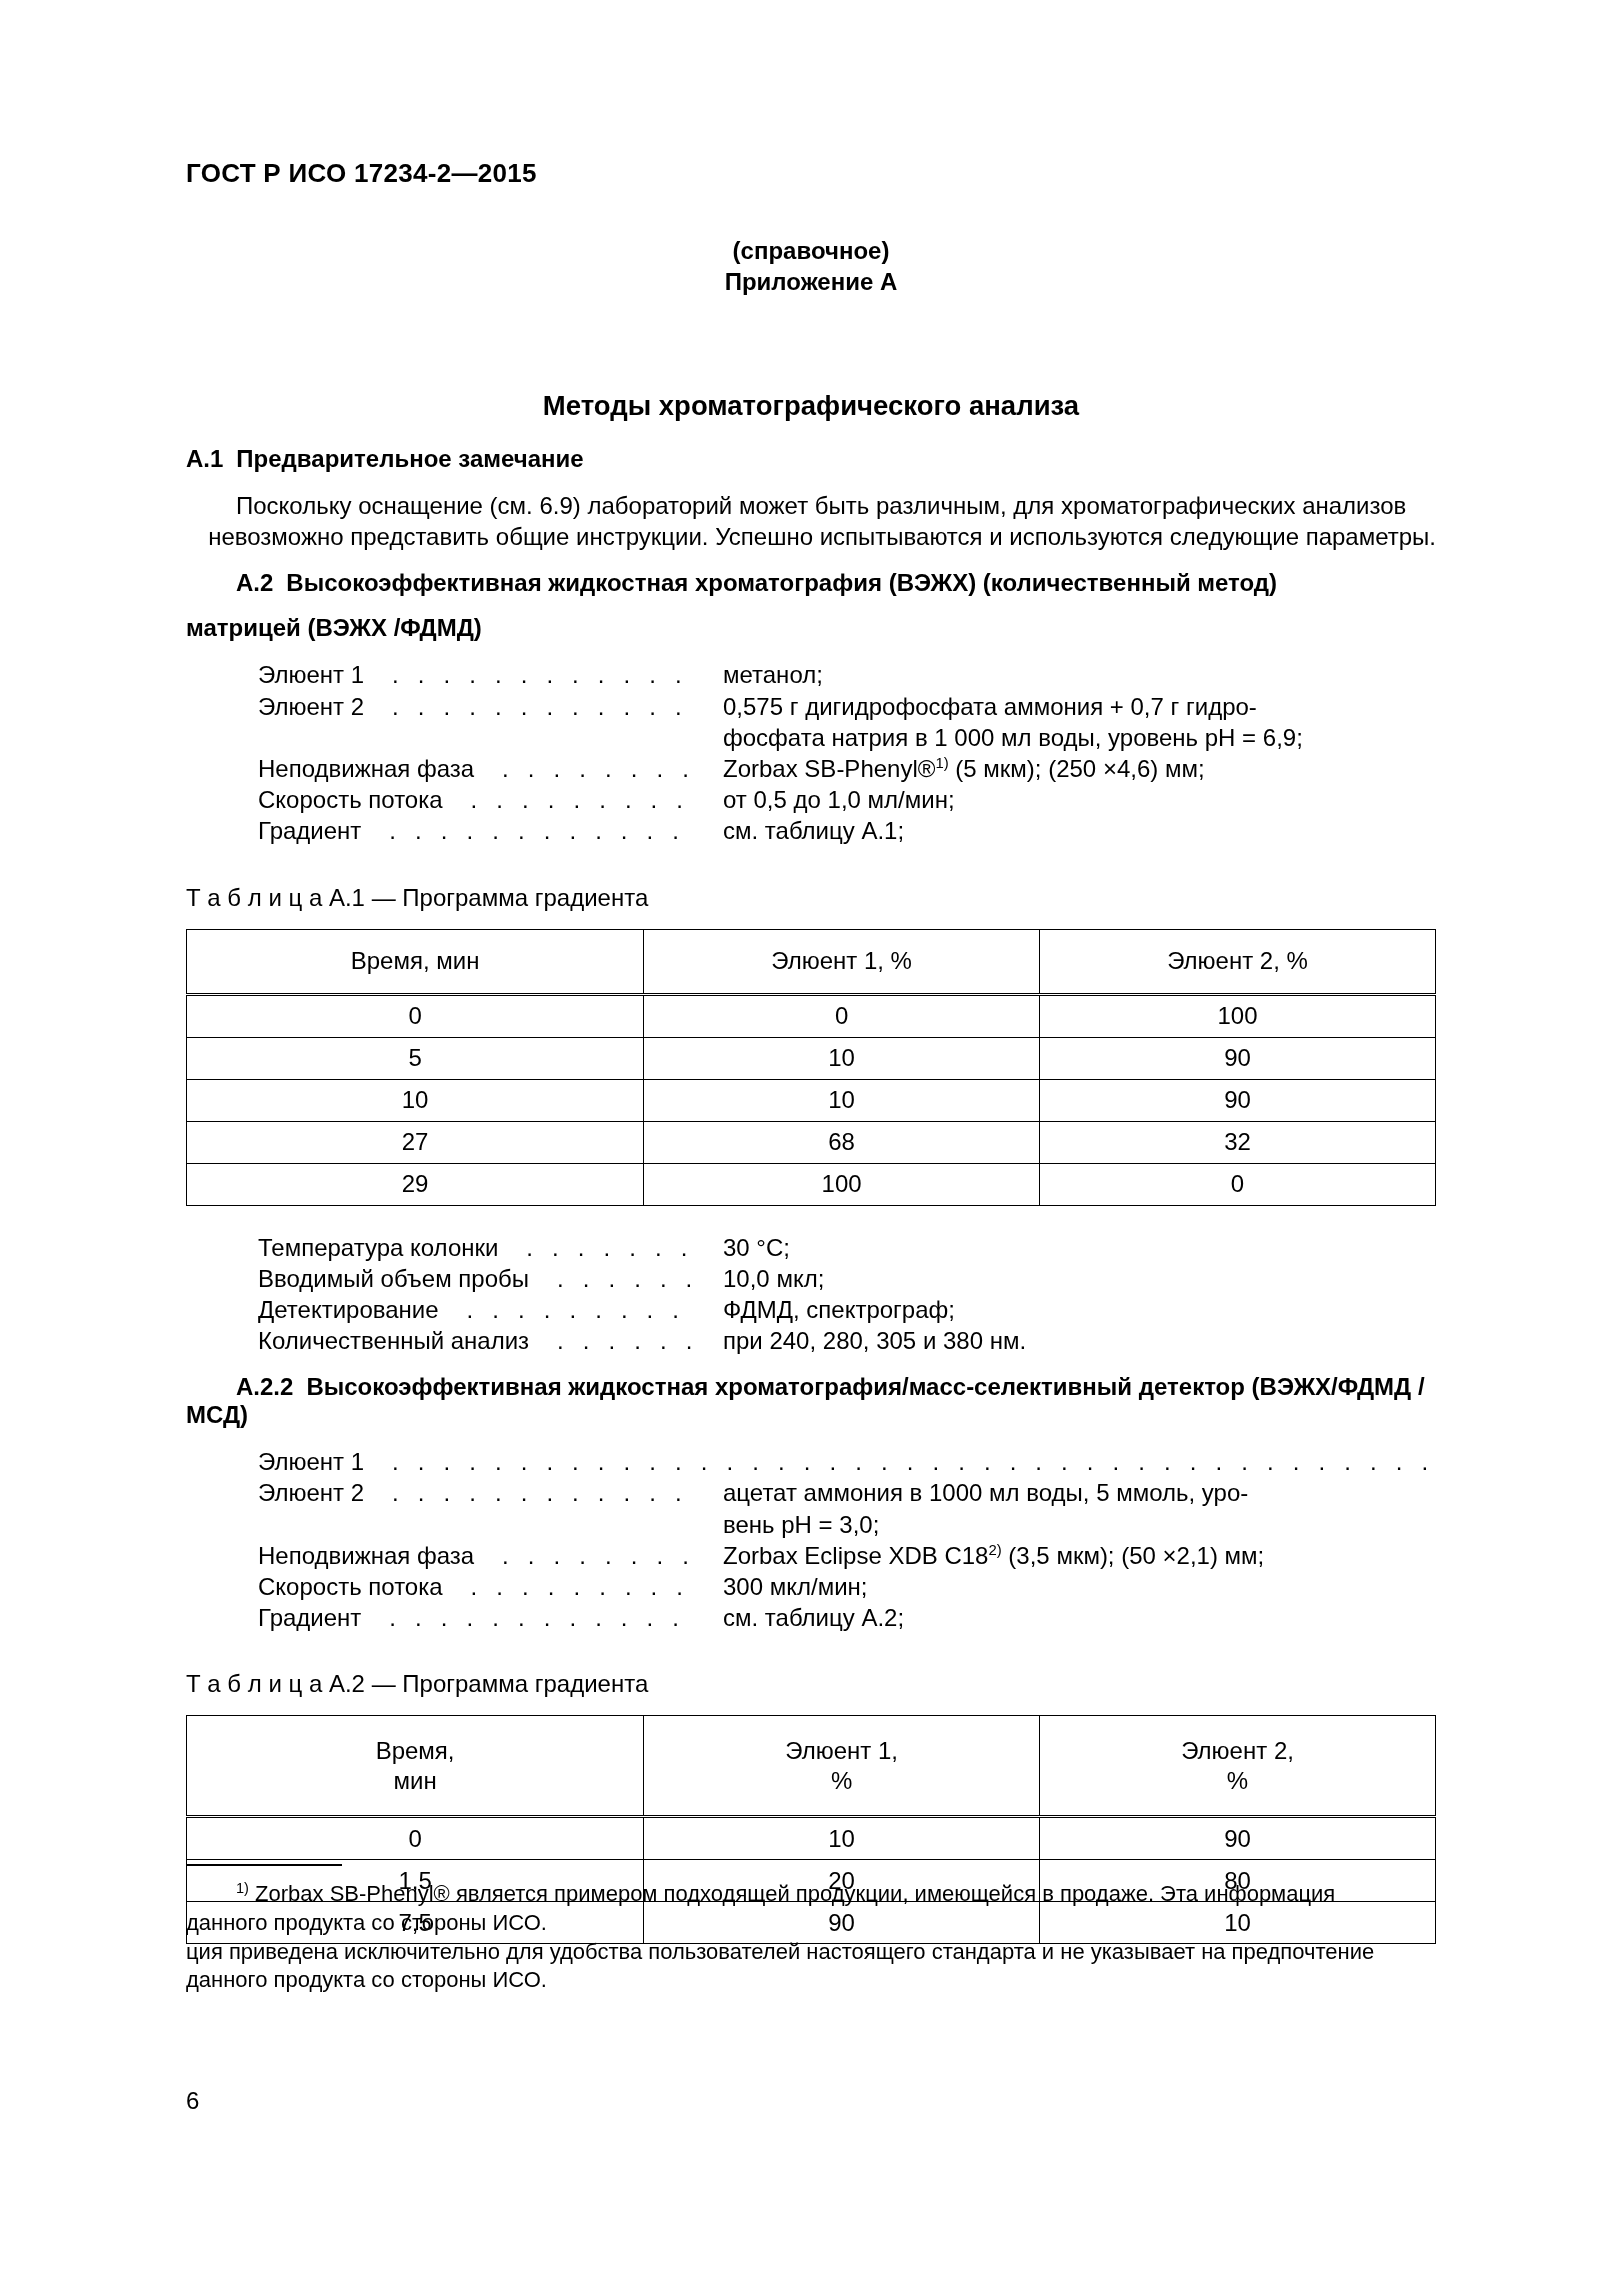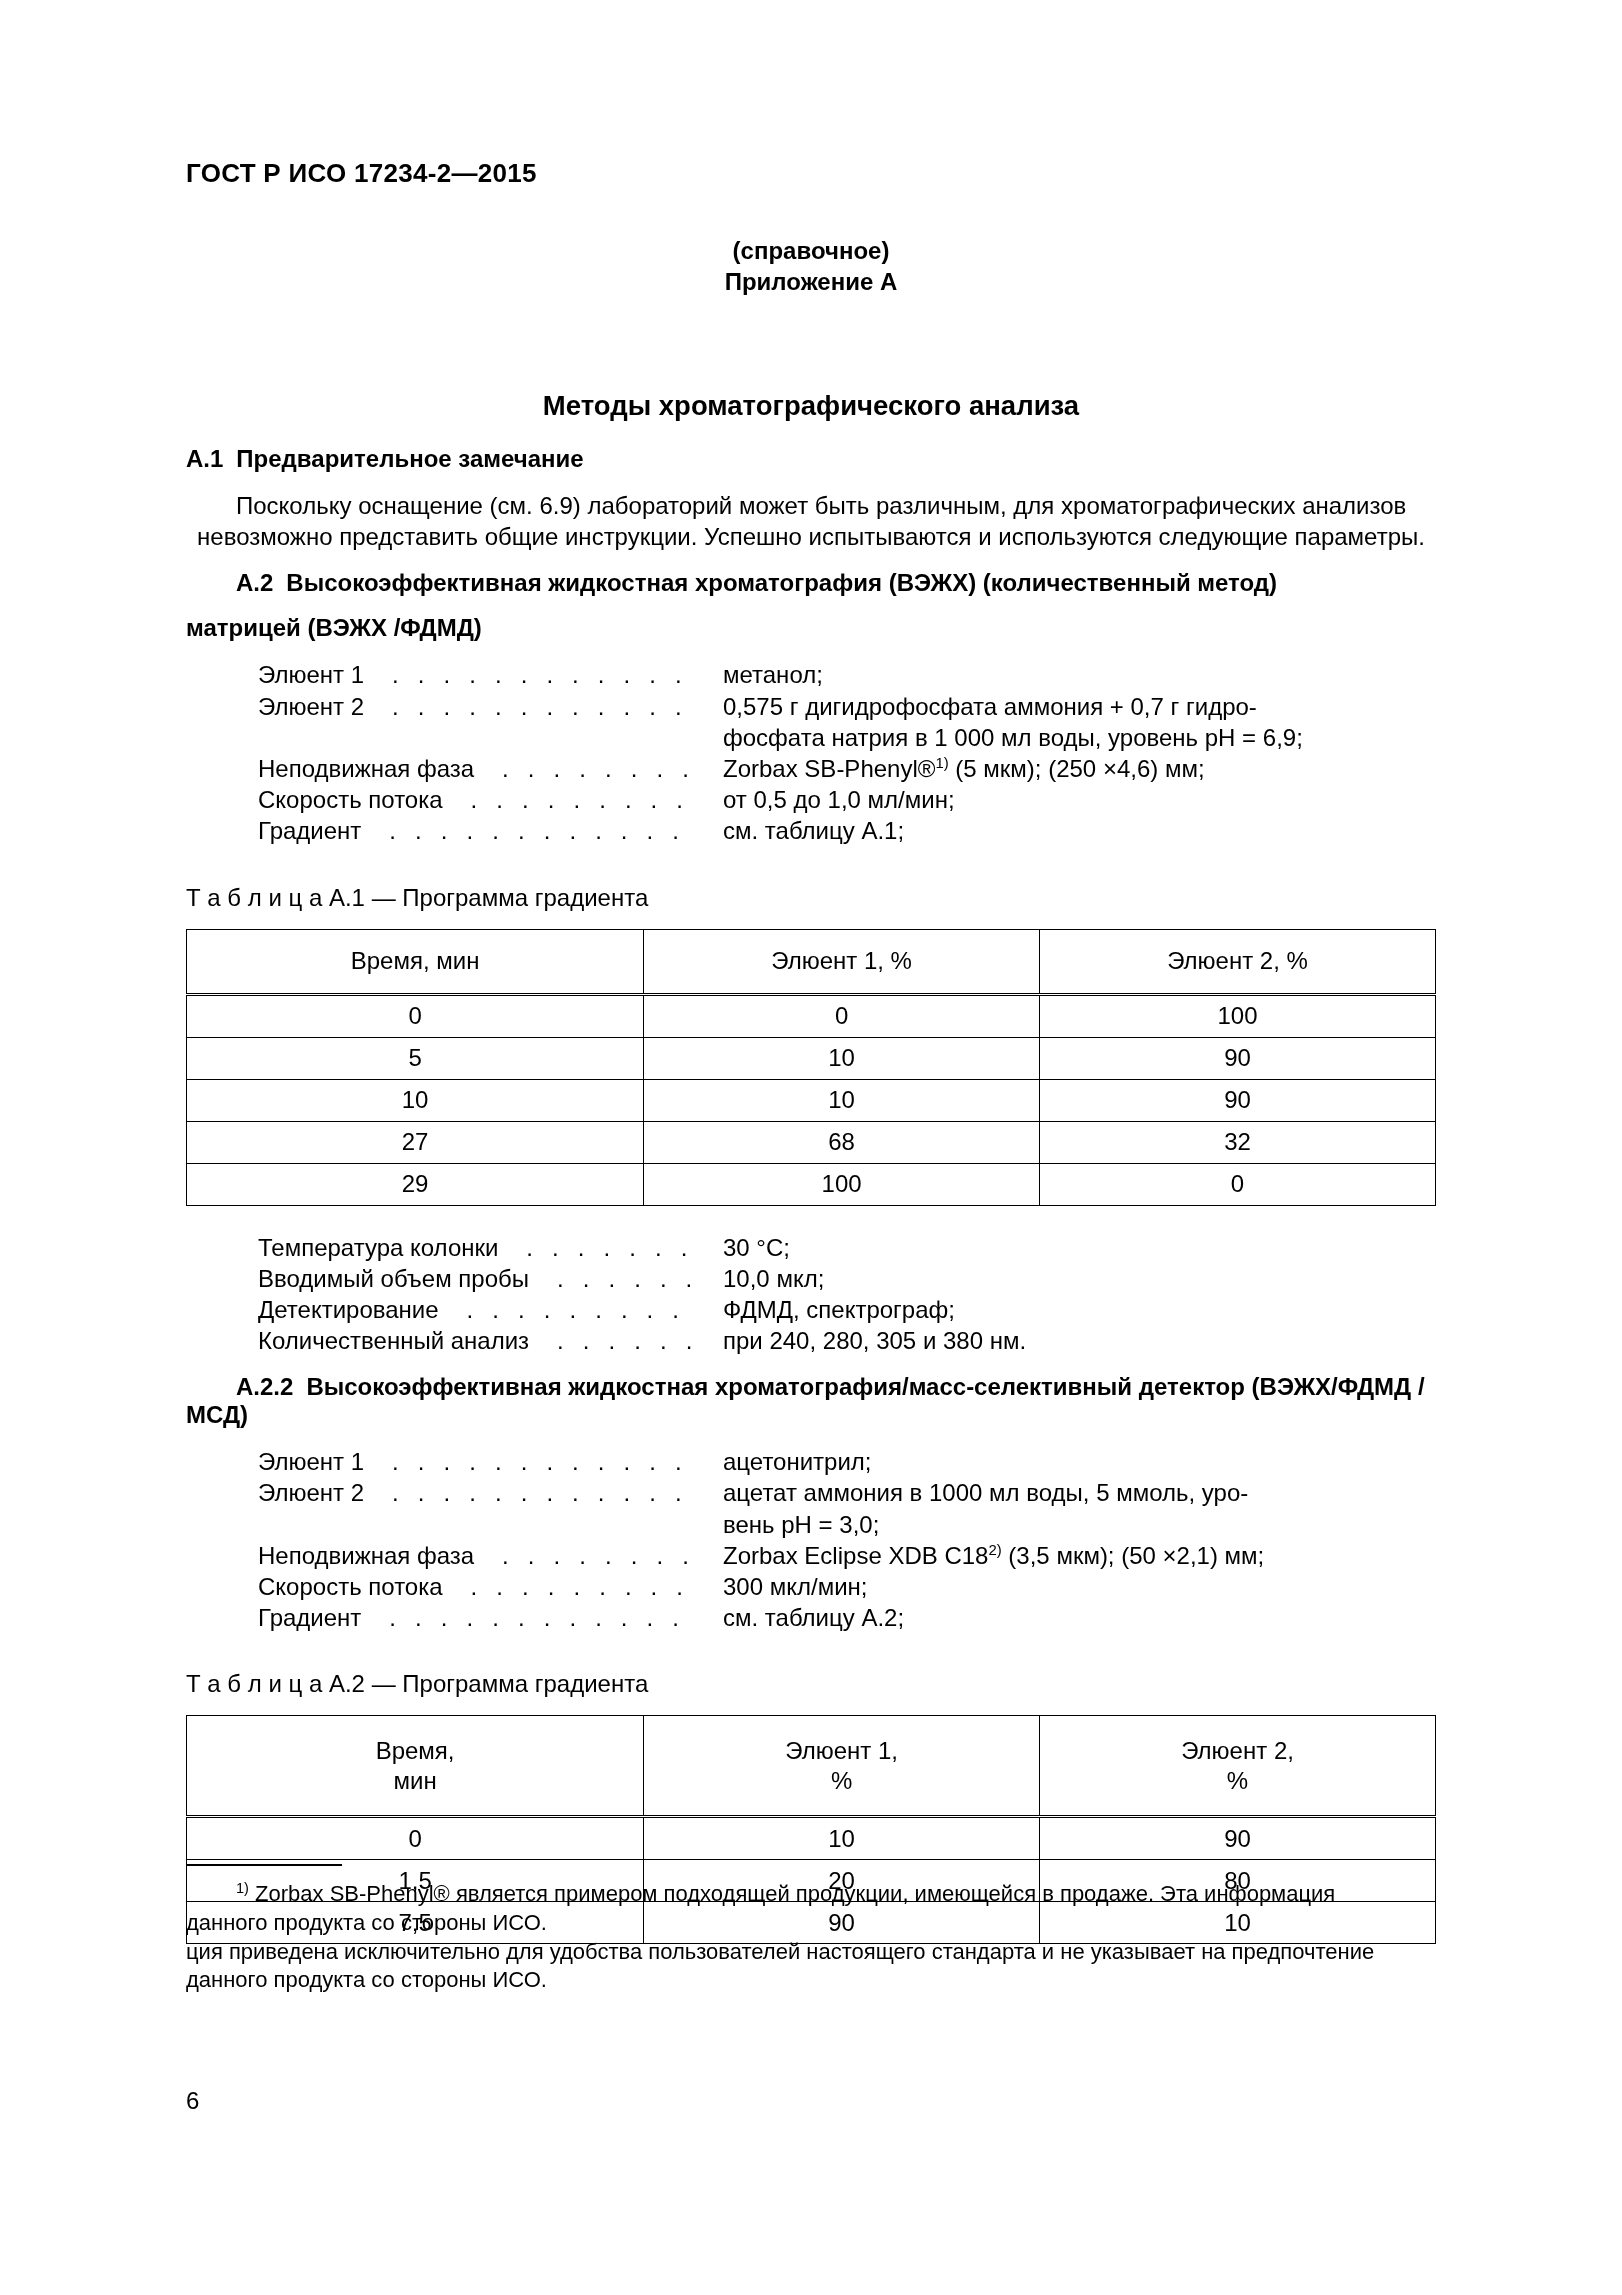--- a/index.html
+++ b/index.html
@@ -72,21 +72,21 @@
   .h3 .num { margin-right: 13px; }
   p.para {
     font-size: 24px;
     margin: 0;
     padding: 0;
     line-height: 1.30;
     text-align: justify;
     text-indent: 50px;
     hyphens: manual;
   }
-  p.para.lastline { text-align: center; }
+  p.para.lastline { text-align: right; }
 
   .spacer-s { height: 17px; }
   .spacer-m { height: 26px; }
   .spacer-l { height: 37px; }
 
   
   .paramlist {
     margin: 0;
     padding: 0;
     font-size: 24px;
@@ -340,21 +340,20 @@
       <span class="num">А.2.2</span><span>Высокоэффективная жидкостная хроматография/масс-селективный детектор (ВЭЖХ/ФДМД /</span>
     </div>
     <div class="h3">МСД)</div>
 
     <div class="spacer-s"></div>
 
     <div class="paramlist">
       <div class="paramrow">
         <span class="lbl">Элюент 1</span>
         <span class="leader">. . . . . . . . . . . . . . . . . . . . . . . . . . . . . . . . . . . . . . . . . .</span>
-        <span class="val">ацетонитрил;</span>
       </div>
       <div class="paramrow">
         <span class="lbl">Элюент 2</span>
         <span class="leader">. . . . . . . . . . . . . . . . . . . . . . . . . . . . . . . . . . . . . . . . . .</span>
         <span class="val">ацетат аммония в 1000 мл воды, 5 ммоль, уро-</span>
       </div>
       <div class="paramcont">
         <span class="spacerbox"></span>
         <span class="val">вень pH = 3,0;</span>
       </div>

